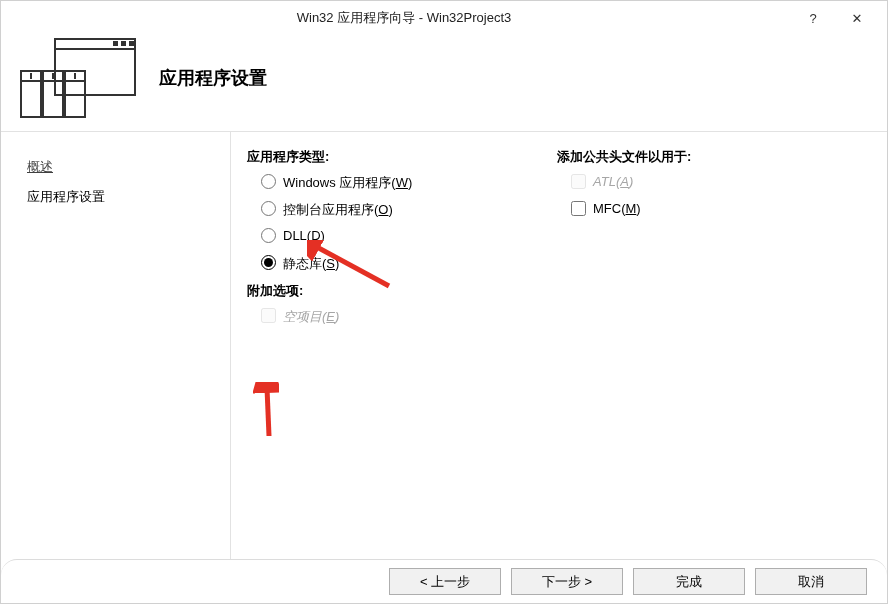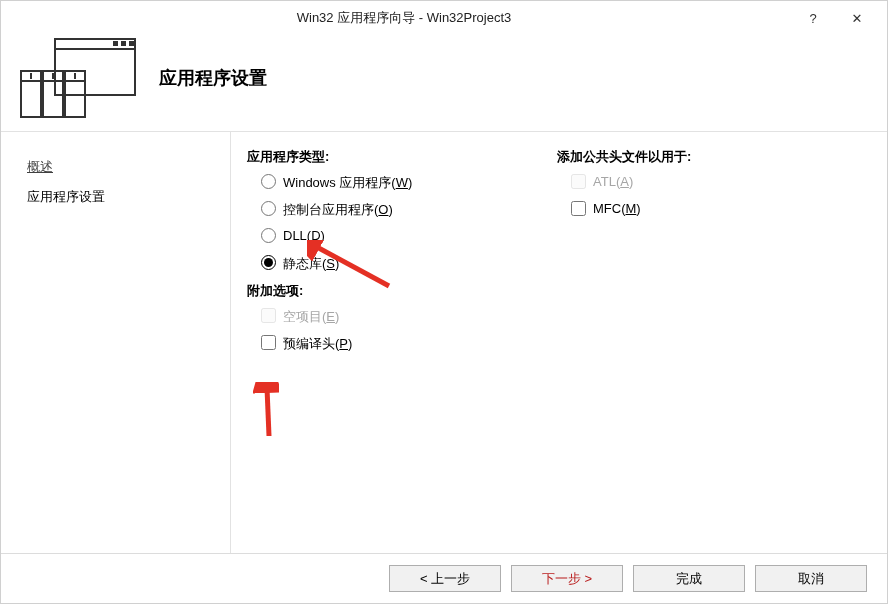--- a/index.html
+++ b/index.html
@@ -12,30 +12,30 @@
     .header-icon { width:118px; height:82px; }
     .header h2 { font-size:18px; font-weight:600; }
     .body { flex:1; display:flex; border-top:1px solid #e2e2e2; }
     .sidebar { width:230px; padding:20px 16px 16px 26px; border-right:1px solid #e2e2e2; }
     .sidebar a { display:block; text-decoration:none; color:#000; line-height:30px; }
     .sidebar a.link { text-decoration:underline; color:#404040; }
     .panel { flex:1; padding:16px 20px 16px 16px; position:relative; }
     .group-label { margin:0 0 8px 0;font-weight:bold; }
     .opt { display:flex; align-items:flex-start; gap:7px; margin:5px 0 5px 14px; height:22px; }
     .opt label { }
-    .opt.disabled label { color:#a6a6a6; }
+    .opt.disabled label { color:#a6a6a6;font-style:italic; }
     input[type=radio] { width:15px; height:15px; accent-color:#000; }
     input[type=checkbox] { width:15px; height:15px; }
     input[type=checkbox]:disabled { opacity:.55; }
     .col-right { position:absolute; left:326px; top:16px; }
     .col-right .opt { margin-left:14px; }
     .under { text-decoration:underline; }
-    .buttons { height:50px; display:flex; align-items:center; justify-content:flex-end; gap:10px; padding:0 20px; border-top:1px solid #dcdcdc; }
+    .buttons { height:44px; display:flex; align-items:center; justify-content:flex-end; gap:10px; padding:0 20px; border-top:1px solid #dcdcdc;border-radius:16px; }
     .buttons button { width:112px; height:27px; border:1px solid #aeaeae; background:#f1f1f1; }
-    .buttons button:disabled { color:#b91c1c; }
+    .buttons button:disabled { color:#000000; }
     .arrow { position:absolute; pointer-events:none; }
   </style>
 </head>
 <body>
 
 <div class="window">
 
   <div class="titlebar">
     <span class="title">Win32 应用程序向导 - Win32Project3</span>
     <span class="btn">?</span>
@@ -90,24 +90,20 @@
         <input type="radio" name="at" checked="" style="">
         <label><span>静态库(</span><span class="under">S</span><span>)</span></label>
       </div>
 
       <div class="group-label" style="margin-top:0;">附加选项:</div>
 
       <div class="opt disabled">
         <input type="checkbox" disabled="" style="">
         <label><span>空项目(</span><span class="under">E</span><span>)</span></label>
       </div>
-      <div class="opt">
-        <input type="checkbox" style="">
-        <label><span>预编译头(</span><span class="under">P</span><span>)</span></label>
-      </div>
 
       <div class="col-right">
         <div class="group-label">添加公共头文件以用于:</div>
         <div class="opt disabled">
           <input type="checkbox" disabled="" style="">
           <label><span>ATL(</span><span class="under">A</span><span>)</span></label>
         </div>
         <div class="opt">
           <input type="checkbox" style="">
           <label><span>MFC(</span><span class="under">M</span><span>)</span></label>

